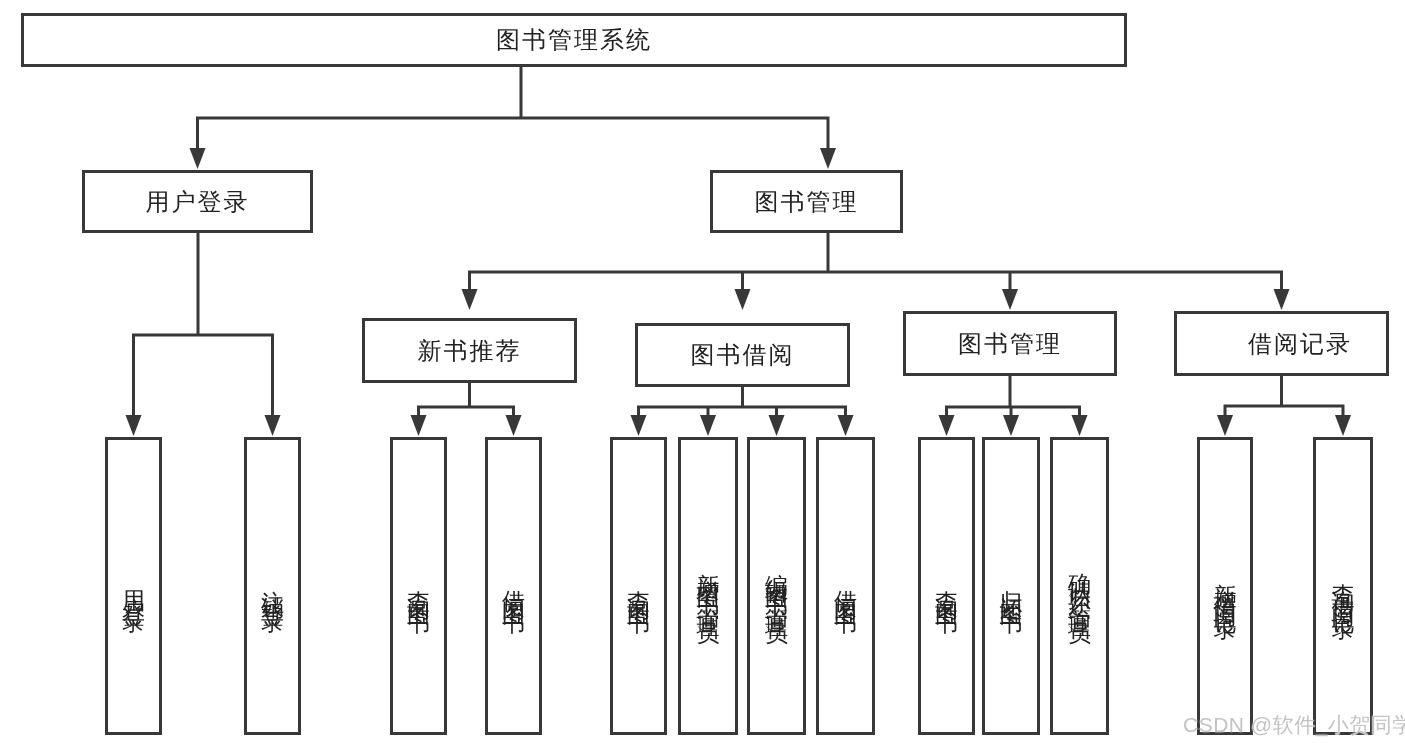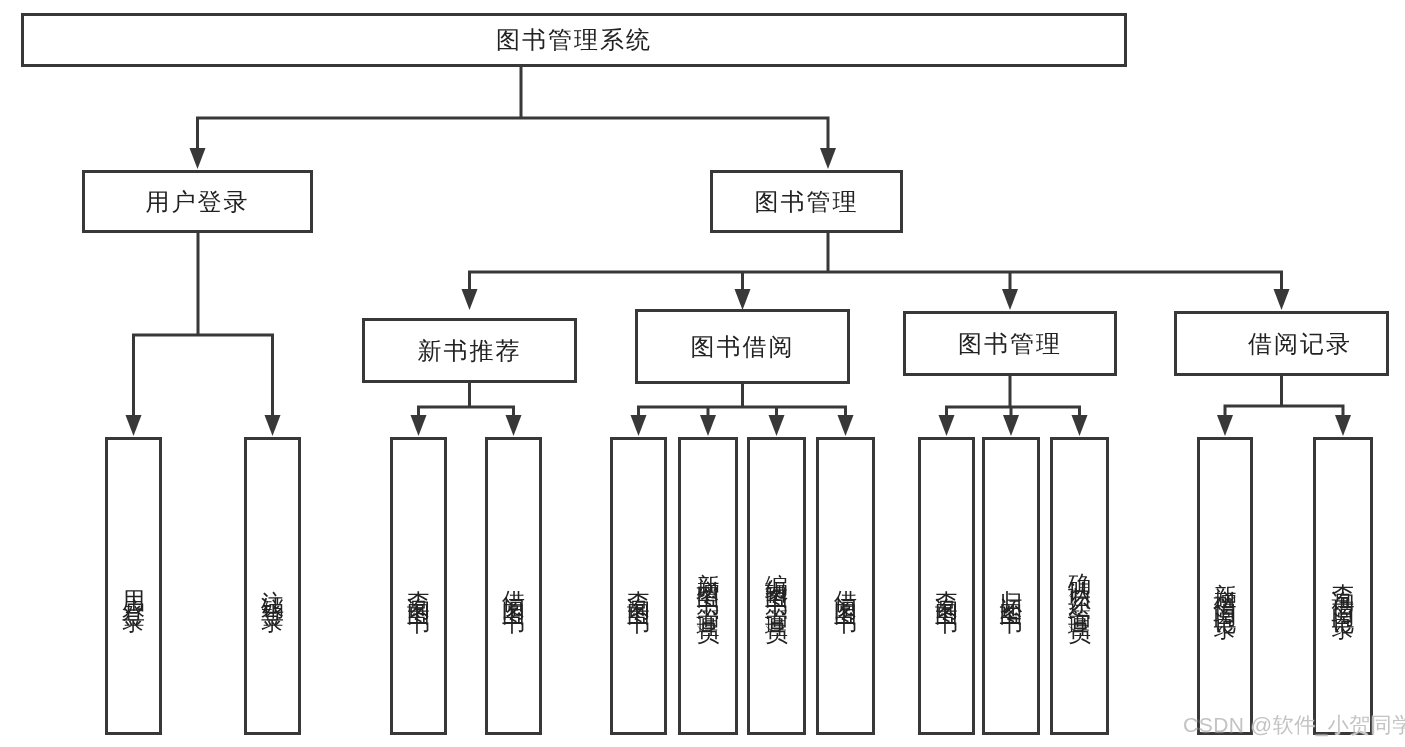--- a/index.html
+++ b/index.html
@@ -101,21 +101,21 @@
       <polygon points="1335,415 1351,415 1343,436"></polygon>
     </g>
   </svg>
 
   <div class="node hbox" style="left:21px; top:13px; width:1106px; height:54px;">图书管理系统</div>
 
   <div class="node hbox" style="left:82px; top:170px; width:231px; height:63px;">用户登录</div>
   <div class="node hbox" style="left:710px; top:170px; width:193px; height:63px;">图书管理</div>
 
   <div class="node hbox" style="left:362px; top:311px; width:215px; height:65px;margin-top:7px;">新书推荐</div>
-  <div class="node hbox" style="left:635px; top:309px; width:215px; height:75px;">图书借阅</div>
+  <div class="node hbox" style="left:635px; top:323px; width:215px; height:64px;">图书借阅</div>
   <div class="node hbox" style="left:903px; top:311px; width:214px; height:65px;">图书管理</div>
   <div class="node hbox" style="left:1174px; top:311px; width:215px; height:65px;padding-left:37px;">借阅记录</div>
 
   <div class="node vbox" style="left:105px; top:437px; width:57px; height:298px;">用户登录</div>
   <div class="node vbox" style="left:244px; top:437px; width:57px; height:298px;">注销登录</div>
 
   <div class="node vbox" style="left:390px; top:437px; width:57px; height:298px;">查询图书</div>
   <div class="node vbox" style="left:485px; top:437px; width:57px; height:298px;">借阅图书</div>
 
   <div class="node vbox" style="left:610px; top:437px; width:57px; height:298px;">查询图书</div>

